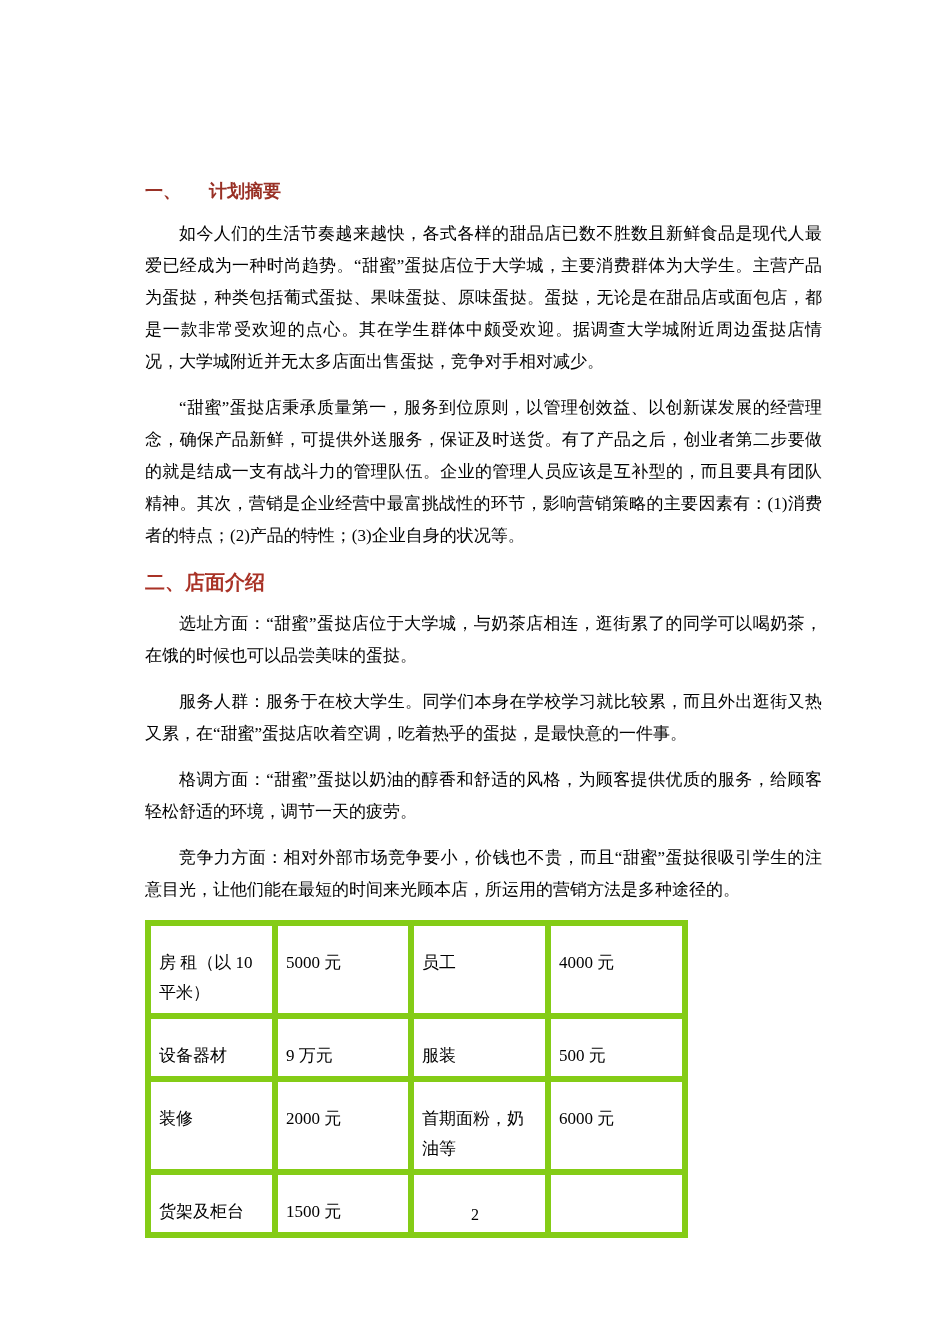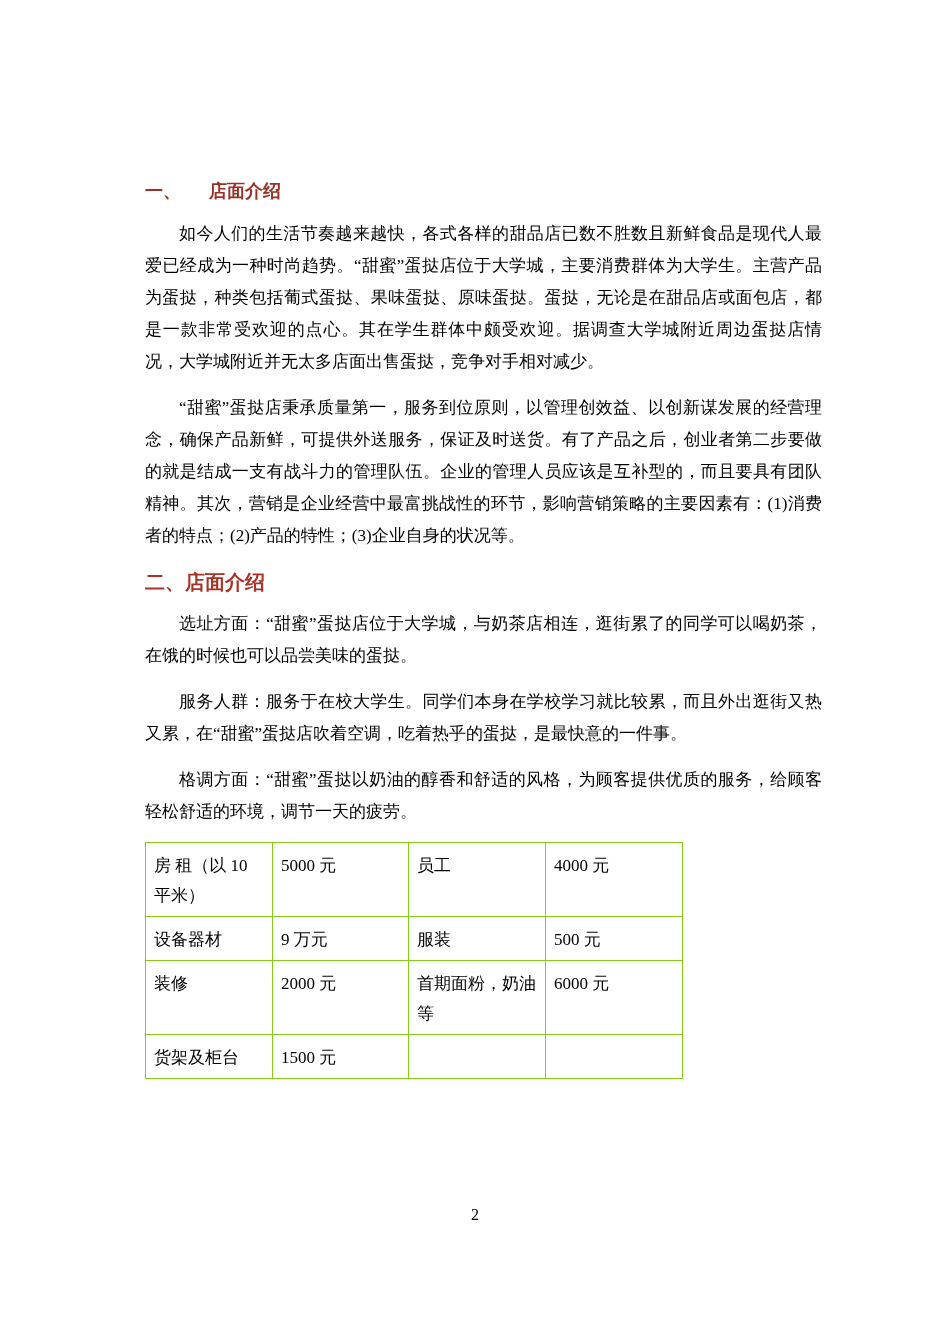--- a/index.html
+++ b/index.html
@@ -51,24 +51,24 @@
   .plan-label {
     margin: 2px 0 18px 0;
   }
   table.cost-table {
     border-collapse: collapse;
     table-layout: fixed;
     width: 537px;
     margin-top: 4px;
   }
   table.cost-table td {
-    border: 1px solid #84cc16;
+    border: 6px solid #84cc16;
     font-size: 17px;
     line-height: 30px;
-    padding: 8px 8px 5px 8px;
+    padding: 22px 8px 5px 8px;
     vertical-align: top;
     word-break: break-all;
   }
   col.c1 { width: 127px; }
   col.c2 { width: 136px; }
   col.c3 { width: 137px; }
   col.c4 { width: 137px; }
   tr.r1 { height: 72px; }
   tr.r2 { height: 40px; }
   tr.r3 { height: 72px; }
@@ -83,31 +83,32 @@
     color: #000000;
   }
 </style>
 </head>
 <body>
 
 <div class="page">
   <div class="content">
 
     <h2 class="h1">
-      <span class="num">一、</span><span>店面介绍</span>
+      <span class="num">一、</span><span>计划摘要</span>
     </h2>
 
     <p class="para">如今人们的生活节奏越来越快，各式各样的甜品店已数不胜数且新鲜食品是现代人最爱已经成为一种时尚趋势。“甜蜜”蛋挞店位于大学城，主要消费群体为大学生。主营产品为蛋挞，种类包括葡式蛋挞、果味蛋挞、原味蛋挞。蛋挞，无论是在甜品店或面包店，都是一款非常受欢迎的点心。其在学生群体中颇受欢迎。据调查大学城附近周边蛋挞店情况，大学城附近并无太多店面出售蛋挞，竞争对手相对减少。</p>
     <p class="para">“甜蜜”蛋挞店秉承质量第一，服务到位原则，以管理创效益、以创新谋发展的经营理念，确保产品新鲜，可提供外送服务，保证及时送货。有了产品之后，创业者第二步要做的就是结成一支有战斗力的管理队伍。企业的管理人员应该是互补型的，而且要具有团队精神。其次，营销是企业经营中最富挑战性的环节，影响营销策略的主要因素有：(1)消费者的特点；(2)产品的特性；(3)企业自身的状况等。</p>
 
     <h2 class="h2">二、店面介绍</h2>
 
     <p class="para">选址方面：“甜蜜”蛋挞店位于大学城，与奶茶店相连，逛街累了的同学可以喝奶茶，在饿的时候也可以品尝美味的蛋挞。</p>
     <p class="para">服务人群：服务于在校大学生。同学们本身在学校学习就比较累，而且外出逛街又热又累，在“甜蜜”蛋挞店吹着空调，吃着热乎的蛋挞，是最快意的一件事。</p>
     <p class="para">格调方面：“甜蜜”蛋挞以奶油的醇香和舒适的风格，为顾客提供优质的服务，给顾客轻松舒适的环境，调节一天的疲劳。</p>
+    <p class="para">竞争力方面：相对外部市场竞争要小，价钱也不贵，而且“甜蜜”蛋挞很吸引学生的注意目光，让他们能在最短的时间来光顾本店，所运用的营销方法是多种途径的。</p>
 
 
     <table class="cost-table">
       <colgroup>
         <col class="c1">
           <col class="c2">
           <col class="c3">
           <col class="c4">
       </colgroup>
       <tbody>

